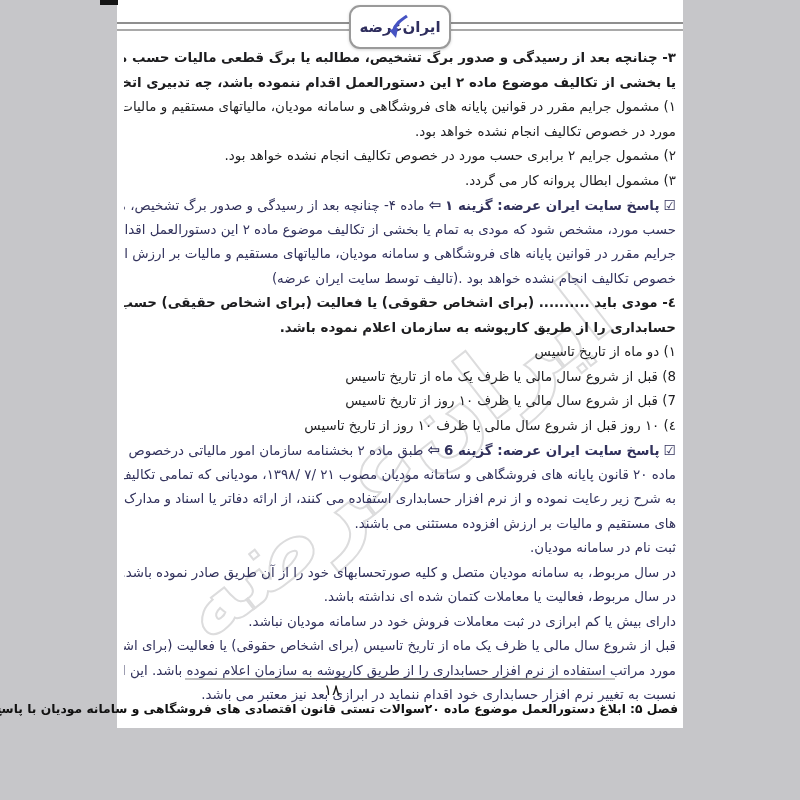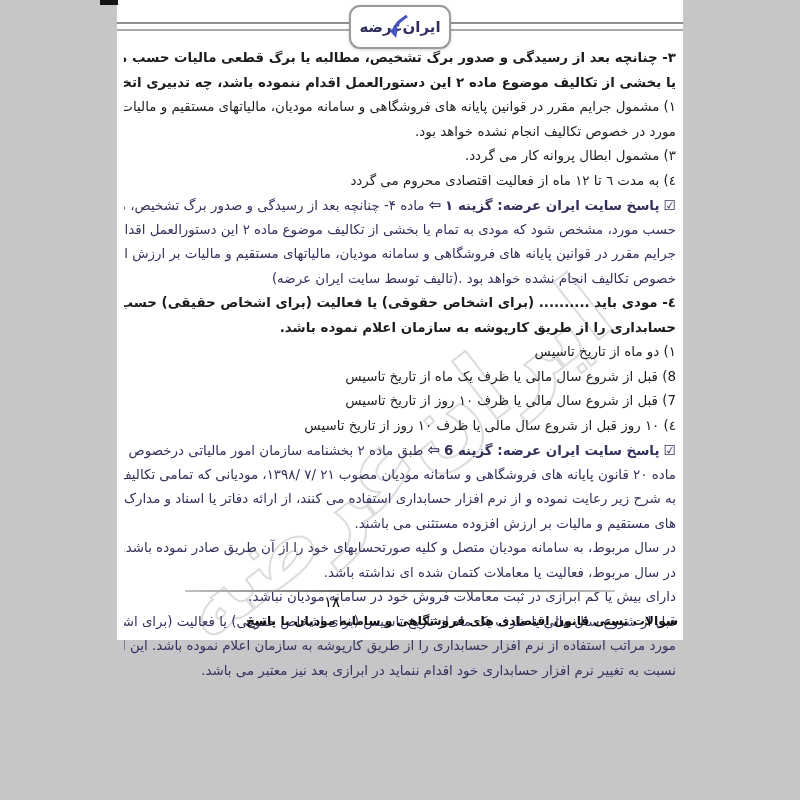--- a/index.html
+++ b/index.html
@@ -1,19 +1,19 @@
 <!DOCTYPE html>
 <html lang="fa" dir="rtl"><head>
 <meta charset="utf-8">
 <style>
   html,body{margin:0;padding:0;}
   body{font-family:"DejaVu Sans", sans-serif;}
   .canvas{position:relative;width:800px;height:800px;background:#c6c6c9;overflow:hidden;}
   .corner-mark{position:absolute;left:100px;top:0;width:18px;height:5px;background:#141414;z-index:5;}
-  .paper{position:absolute;left:117px;top:0;width:566px;height:640px;background:#ffffff;}
+  .paper{position:absolute;left:117px;top:0;width:566px;height:728px;background:#ffffff;}
   
   .header-rule{position:absolute;top:22px;left:0;right:0;height:5px;
     border-top:2px solid #8f8f8f;border-bottom:2px solid #a9a9a9;z-index:1;}
   .logo-box{position:absolute;top:5px;left:50%;transform:translateX(-50%);
     width:98px;height:40px;background:#fff;border:2px solid #9a9a9a;border-radius:11px;
     box-shadow:0 1px 3px rgba(0,0,0,.18);display:flex;align-items:center;justify-content:center;z-index:2;}
   .logo-text{color:#2f2e5e;font-weight:bold;font-size:15px;letter-spacing:0;position:relative;z-index:2;}
   .logo-arrow{position:absolute;left:36px;top:7px;z-index:3;}
   
   .watermark{position:absolute;top:300px;left:40px;width:500px;height:320px;
@@ -67,46 +67,48 @@
           </defs>
         <text><textPath href="#wmArc">IRANARZEH.IR</textPath></text>
       </svg>
     </div>
 
     <div class="content">
         <div class="line question">۳- چنانچه بعد از رسیدگی و صدور برگ تشخیص، مطالبه یا برگ قطعی مالیات حسب مورد، مشخص شود که مودی به تمام</div>
         <div class="line question">یا بخشی از تکالیف موضوع ماده ۲ این دستورالعمل اقدام ننموده باشد، چه تدبیری اتخاذ می گردد؟</div>
         <div class="line option">۱) مشمول جرایم مقرر در قوانین پایانه های فروشگاهی و سامانه مودیان، مالیاتهای مستقیم و مالیات بر ارزش افزوده حسب</div>
         <div class="line option">مورد در خصوص تکالیف انجام نشده خواهد بود.</div>
+        <div class="line option">۲) مشمول جرایم ۲ برابری حسب مورد در خصوص تکالیف انجام نشده خواهد بود.</div>
         <div class="line option">۳) مشمول ابطال پروانه کار می گردد.</div>
-        <div class="line option">٤) به مدت ٦ تا ۱۲ ماه از فعالیت اقتصادی محروم می گردد</div>
         <div class="line answer"><span class="seg check">☑</span><span class="seg lead">پاسخ سایت ایران عرضه: گزینه ۱</span><span class="seg arrow">⇦</span><span class="seg rest">ماده ۴- چنانچه بعد از رسیدگی و صدور برگ تشخیص، مطالبه یا برگ قطعی مالیات</span></div>
         <div class="line answer">حسب مورد، مشخص شود که مودی به تمام یا بخشی از تکالیف موضوع ماده ۲ این دستورالعمل اقدام ننموده باشد، مشمول</div>
         <div class="line answer">جرایم مقرر در قوانین پایانه های فروشگاهی و سامانه مودیان، مالیاتهای مستقیم و مالیات بر ارزش افزوده حسب مورد در</div>
         <div class="line answer">خصوص تکالیف انجام نشده خواهد بود .(تالیف توسط سایت ایران عرضه)</div>
         <div class="line question">٤- مودی باید .......... (برای اشخاص حقوقی) یا فعالیت (برای اشخاص حقیقی) حسب مورد مراتب استفاده از نرم افزار</div>
         <div class="line question">حسابداری را از طریق کارپوشه به سازمان اعلام نموده باشد.</div>
         <div class="line option">۱) دو ماه از تاریخ تاسیس</div>
         <div class="line option">8) قبل از شروع سال مالی یا ظرف یک ماه از تاریخ تاسیس</div>
         <div class="line option">7) قبل از شروع سال مالی یا ظرف ۱۰ روز از تاریخ تاسیس</div>
         <div class="line option">٤) ۱۰ روز قبل از شروع سال مالی یا ظرف ۱۰ روز از تاریخ تاسیس</div>
         <div class="line answer"><span class="seg check">☑</span><span class="seg lead">پاسخ سایت ایران عرضه: گزینه 6</span><span class="seg arrow">⇦</span><span class="seg rest">طبق ماده ۲ بخشنامه سازمان امور مالیاتی درخصوص ابلاغ دستورالعمل موضوع</span></div>
         <div class="line answer">ماده ۲۰ قانون پایانه های فروشگاهی و سامانه مودیان مصوب ۲۱ /۷ /۱۳۹۸، مودیانی که تمامی تکالیف مقرر در قانون را</div>
         <div class="line answer">به شرح زیر رعایت نموده و از نرم افزار حسابداری استفاده می کنند، از ارائه دفاتر یا اسناد و مدارک موضوع قوانین مالیات</div>
         <div class="line answer">های مستقیم و مالیات بر ارزش افزوده مستثنی می باشند.</div>
+        <div class="line answer">ثبت نام در سامانه مودیان.</div>
         <div class="line answer">در سال مربوط، به سامانه مودیان متصل و کلیه صورتحسابهای خود را از آن طریق صادر نموده باشد.</div>
         <div class="line answer">در سال مربوط، فعالیت یا معاملات کتمان شده ای نداشته باشد.</div>
         <div class="line answer">دارای بیش یا کم ابرازی در ثبت معاملات فروش خود در سامانه مودیان نباشد.</div>
         <div class="line answer">قبل از شروع سال مالی یا ظرف یک ماه از تاریخ تاسیس (برای اشخاص حقوقی) یا فعالیت (برای اشخاص حقیقی) حسب</div>
         <div class="line answer">مورد مراتب استفاده از نرم افزار حسابداری را از طریق کارپوشه به سازمان اعلام نموده باشد. این اعلام تا زمانی که مودی</div>
         <div class="line answer">نسبت به تغییر نرم افزار حسابداری خود اقدام ننماید در ابرازی بعد نیز معتبر می باشد.</div>
       </div>
 
     <div class="footer">
       <div class="footer-rule"></div>
       <div class="page-number">۱۸</div>
       <div class="footer-row">
+        <div>فصل ۵: ابلاغ دستورالعمل موضوع ماده ۲۰</div>
         <div>سوالات تستی قانون اقتصادی های فروشگاهی و سامانه مودیان با پاسخ</div>
       </div>
     </div>
 
   </div>
 </div>
 
 </body></html>

